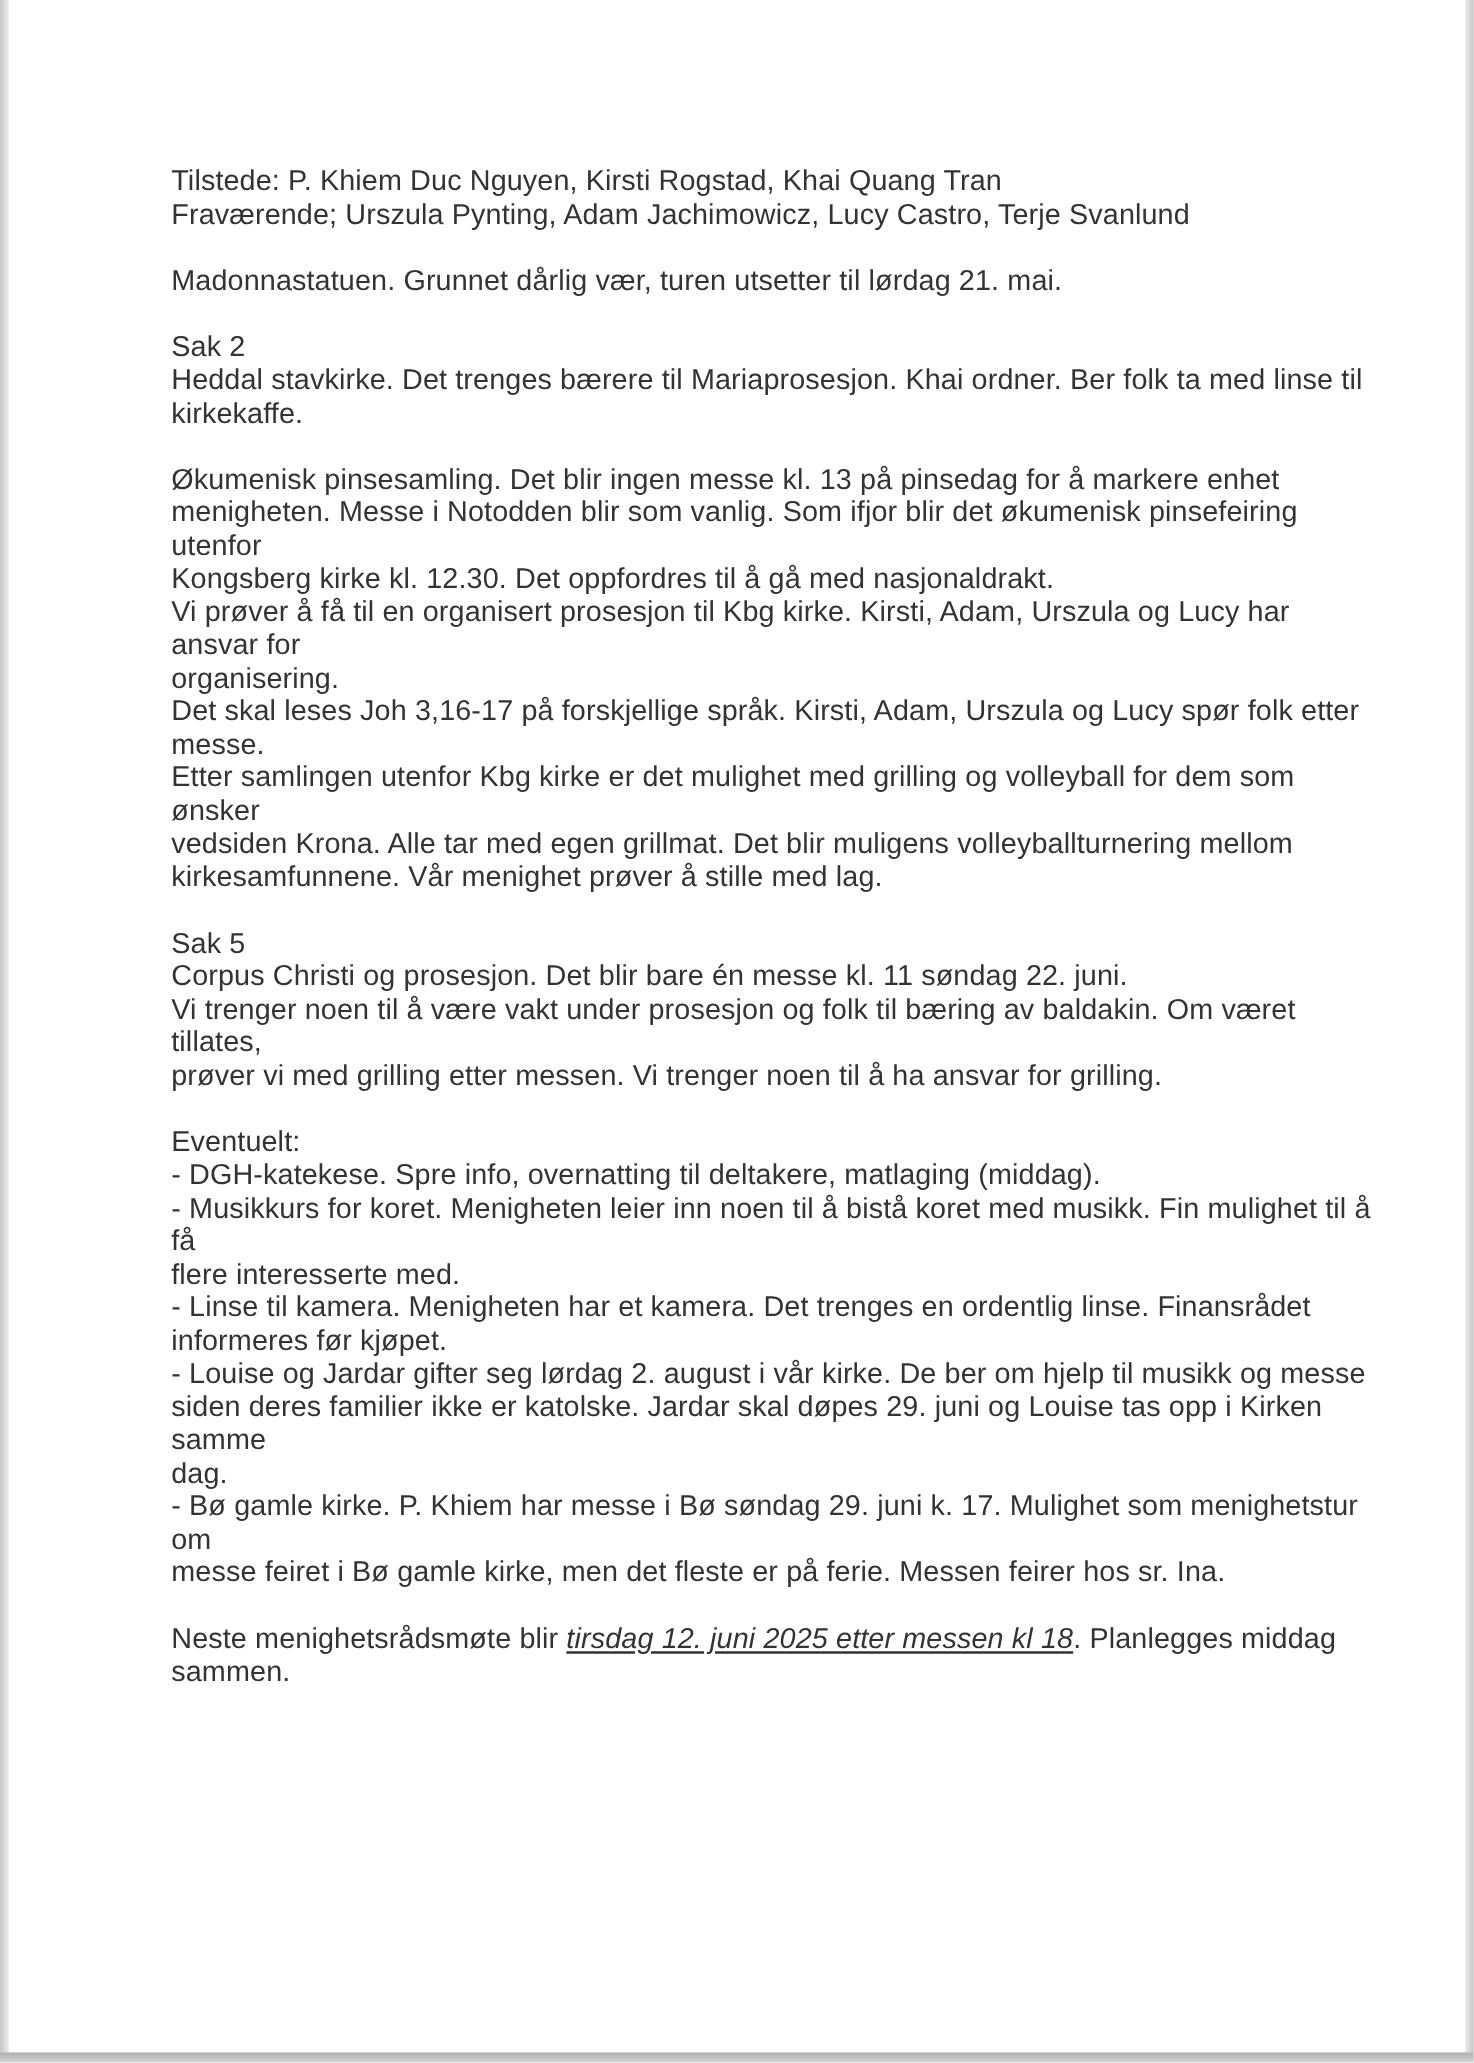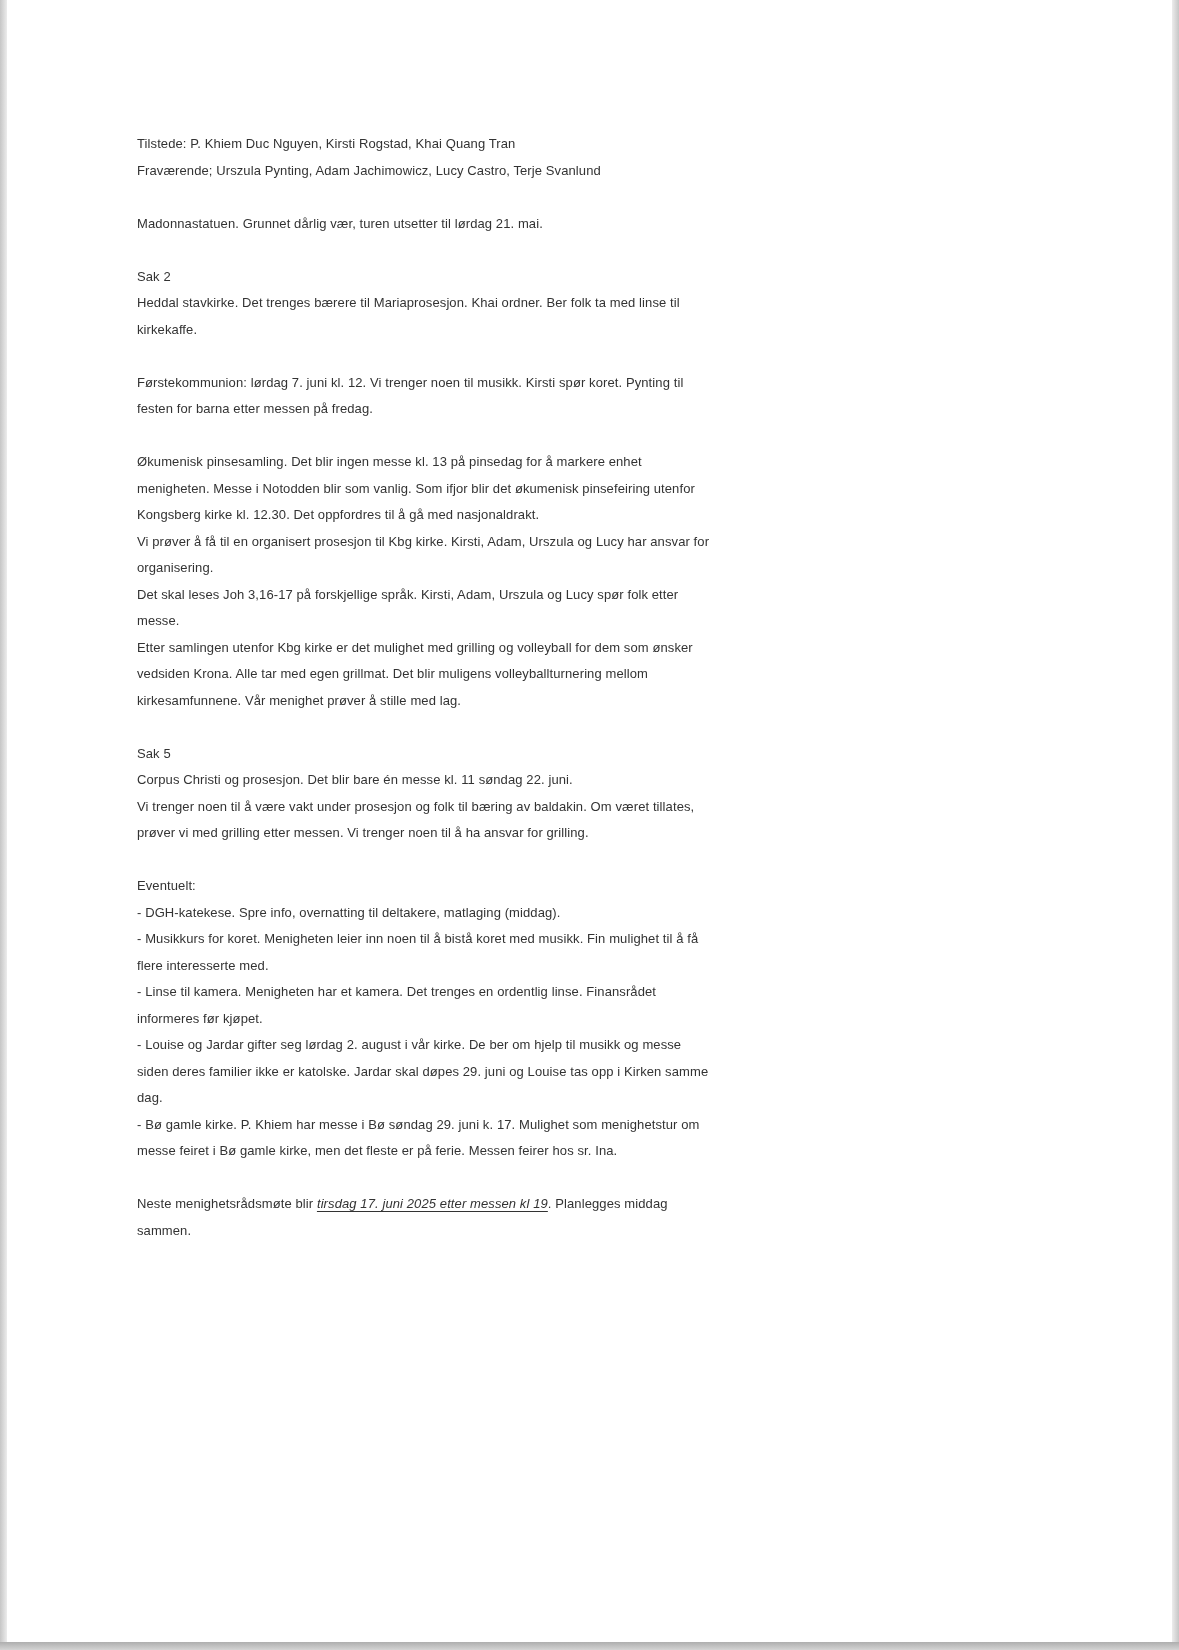--- a/index.html
+++ b/index.html
@@ -40,21 +40,21 @@
   .edge-bottom {
     left: 0; bottom: 0;
     width: 1179px; height: 8px;
     background: linear-gradient(to bottom, #aeaeae, #d4d4d4);
   }
   .content {
     position: absolute;
     left: 130px;
     top: 131px;
     width: 965px;
-    font-size: 13px;
+    font-size: 23px;
     line-height: 26.5px;
     color: #333333;
     letter-spacing: 0.1px;
   }
   .block { margin: 26.5px 0 0 0; }
   .block:first-child { margin-top: 0; }
   .line {
     white-space: pre-line;   
     margin: 0;
   }
@@ -82,22 +82,20 @@
         <div class="line">Madonnastatuen. Grunnet dårlig vær, turen utsetter til lørdag 21. mai.</div>
       </div>
 
       <div class="block">
         <div class="line">Sak 2</div>
         <div class="line">Heddal stavkirke. Det trenges bærere til Mariaprosesjon. Khai ordner. Ber folk ta med linse til
 kirkekaffe.</div>
       </div>
 
       <div class="block">
-        <div class="line">Førstekommunion: lørdag 7. juni kl. 12. Vi trenger noen til musikk. Kirsti spør koret. Pynting til
-festen for barna etter messen på fredag.</div>
       </div>
 
       <div class="block">
         <div class="line">Økumenisk pinsesamling. Det blir ingen messe kl. 13 på pinsedag for å markere enhet
 menigheten. Messe i Notodden blir som vanlig. Som ifjor blir det økumenisk pinsefeiring utenfor
 Kongsberg kirke kl. 12.30. Det oppfordres til å gå med nasjonaldrakt.
 Vi prøver å få til en organisert prosesjon til Kbg kirke. Kirsti, Adam, Urszula og Lucy har ansvar for
 organisering.
 Det skal leses Joh 3,16-17 på forskjellige språk. Kirsti, Adam, Urszula og Lucy spør folk etter
 messe.
@@ -121,21 +119,21 @@
 - Linse til kamera. Menigheten har et kamera. Det trenges en ordentlig linse. Finansrådet
 informeres før kjøpet.
 - Louise og Jardar gifter seg lørdag 2. august i vår kirke. De ber om hjelp til musikk og messe
 siden deres familier ikke er katolske. Jardar skal døpes 29. juni og Louise tas opp i Kirken samme
 dag.
 - Bø gamle kirke. P. Khiem har messe i Bø søndag 29. juni k. 17. Mulighet som menighetstur om
 messe feiret i Bø gamle kirke, men det fleste er på ferie. Messen feirer hos sr. Ina.</div>
       </div>
 
       <div class="block">
-          <p class="line closing"><span>Neste menighetsrådsmøte blir </span><span class="em">tirsdag 17. juni 2025 etter messen kl 19</span><span>. Planlegges middag
+          <p class="line closing"><span>Neste menighetsrådsmøte blir </span><span class="em">tirsdag 12. juni 2025 etter messen kl 18</span><span>. Planlegges middag
 sammen.</span></p>
         </div>
 
     </div>
   </div>
 
   <div class="edge edge-left"></div>
   <div class="edge edge-right"></div>
   <div class="edge edge-bottom"></div>
 

